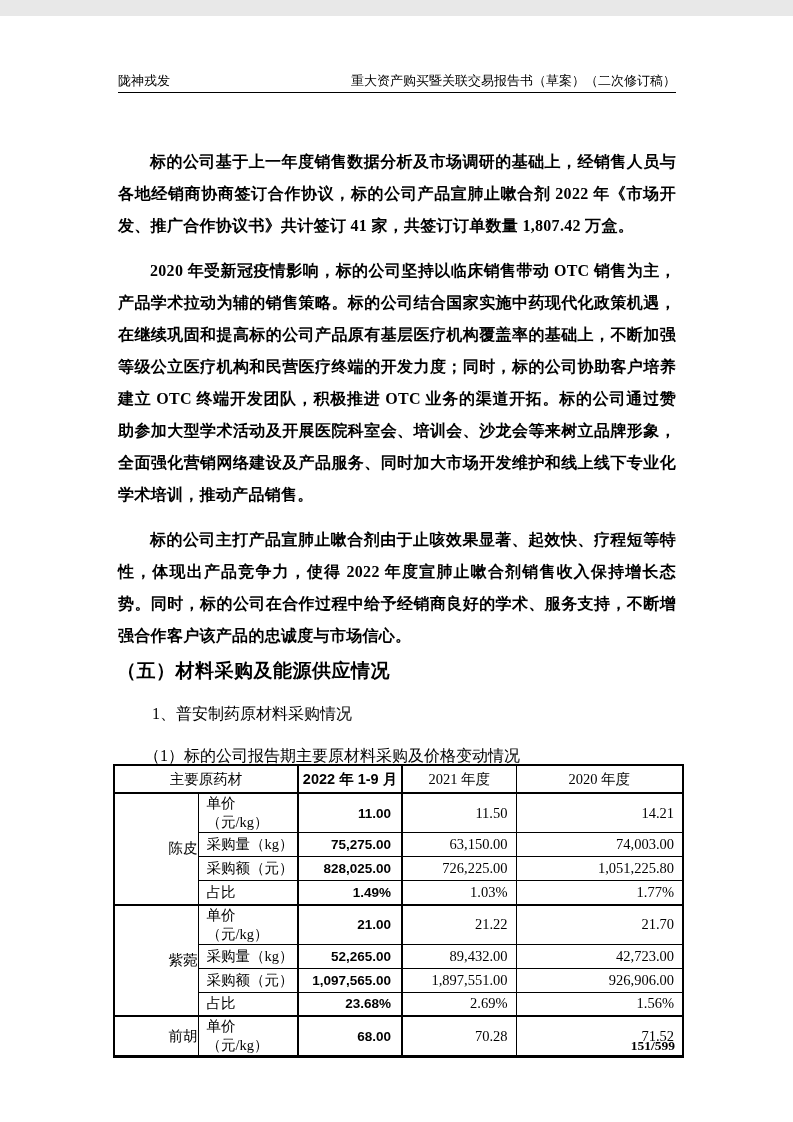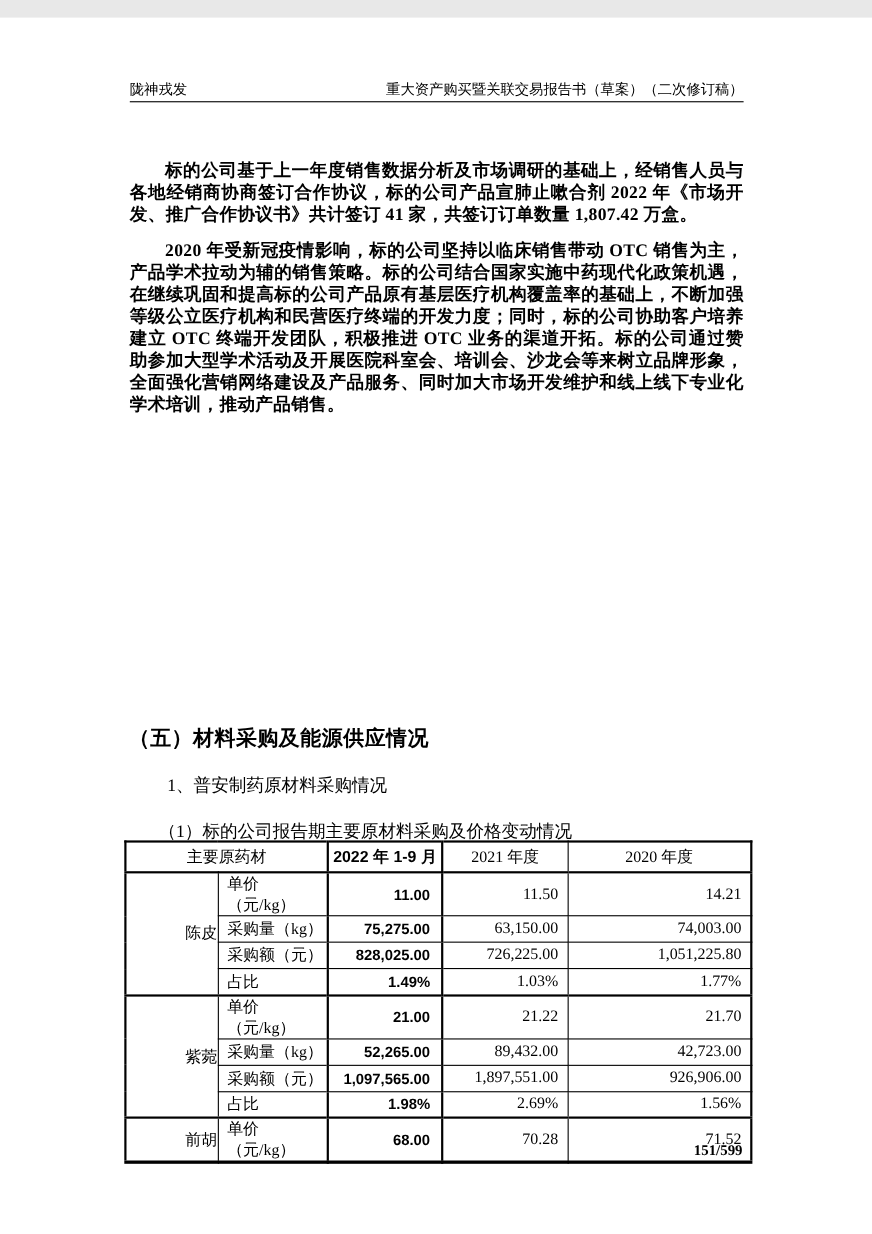--- a/index.html
+++ b/index.html
@@ -30,21 +30,21 @@
   }
   .sum-table { border-top:2.5px solid #000; border-bottom:3px solid #000; }
   .sum-table td.c-label { width:98px; text-align:center; font-weight:700; }
   .sum-table td.c-mid   { width:265px; }
   .sum-table td.c-total { width:159px; text-align:right; padding-right:12px;
     font-family:"Liberation Sans","DejaVu Sans",sans-serif; font-weight:700; font-size:13.5px; }
 
   
   .body-text { position:absolute; left:118px; top:130px; width:558px; }
   .body-text p {
-    font-size:16px; line-height:20px; font-weight:700;
+    font-size:16px; line-height:32px; font-weight:700;
     text-align:justify; text-align-last:left;
     text-indent:32px; margin-bottom:13px;
     letter-spacing:0.3px;
   }
 
   
   .h-section {
     position:absolute; left:117px; top:642px;
     font-family:"Liberation Sans","DejaVu Sans",sans-serif;
     font-weight:700; font-size:19px; letter-spacing:0.5px;
@@ -95,20 +95,21 @@
   <div class="doc-header">
     <span class="hl">陇神戎发</span>
     <span class="hr">重大资产购买暨关联交易报告书（草案）（二次修订稿）</span>
     <div class="rule"></div>
   </div>
 
 
   <div class="body-text">
     <p>标的公司基于上一年度销售数据分析及市场调研的基础上，经销售人员与各地经销商协商签订合作协议，标的公司产品宣肺止嗽合剂 2022 年《市场开发、推广合作协议书》共计签订 41 家，共签订订单数量 1,807.42 万盒。</p>
     <p>2020 年受新冠疫情影响，标的公司坚持以临床销售带动 OTC 销售为主，产品学术拉动为辅的销售策略。标的公司结合国家实施中药现代化政策机遇，在继续巩固和提高标的公司产品原有基层医疗机构覆盖率的基础上，不断加强等级公立医疗机构和民营医疗终端的开发力度；同时，标的公司协助客户培养建立 OTC 终端开发团队，积极推进 OTC 业务的渠道开拓。标的公司通过赞助参加大型学术活动及开展医院科室会、培训会、沙龙会等来树立品牌形象，全面强化营销网络建设及产品服务、同时加大市场开发维护和线上线下专业化学术培训，推动产品销售。</p>
+    <p>标的公司主打产品宣肺止嗽合剂由于止咳效果显著、起效快、疗程短等特性，体现出产品竞争力，使得 2022 年度宣肺止嗽合剂销售收入保持增长态势。同时，标的公司在合作过程中给予经销商良好的学术、服务支持，不断增强合作客户该产品的忠诚度与市场信心。</p>
   </div>
 
   <div class="h-section">（五）材料采购及能源供应情况</div>
   <div class="h-sub1">1、普安制药原材料采购情况</div>
   <div class="h-sub2">（1）标的公司报告期主要原材料采购及价格变动情况</div>
 
   <table class="mat-table">
     <colgroup>
       <col class="c0">
         <col class="c1">
@@ -166,21 +167,21 @@
         <td class="num">42,723.00</td>
       </tr>
       <tr>
         <td class="lbl">采购额（元）</td>
         <td class="v22">1,097,565.00</td>
         <td class="num">1,897,551.00</td>
         <td class="num">926,906.00</td>
       </tr>
       <tr>
         <td class="lbl">占比</td>
-        <td class="v22">1.98%</td>
+        <td class="v22">23.68%</td>
         <td class="num">2.69%</td>
         <td class="num">1.56%</td>
       </tr>
 
       <tr class="g-start">
         <td class="name">前胡</td>
         <td class="lbl">单价（元/kg）</td>
         <td class="v22">68.00</td>
         <td class="num">70.28</td>
         <td class="num">71.52</td>

